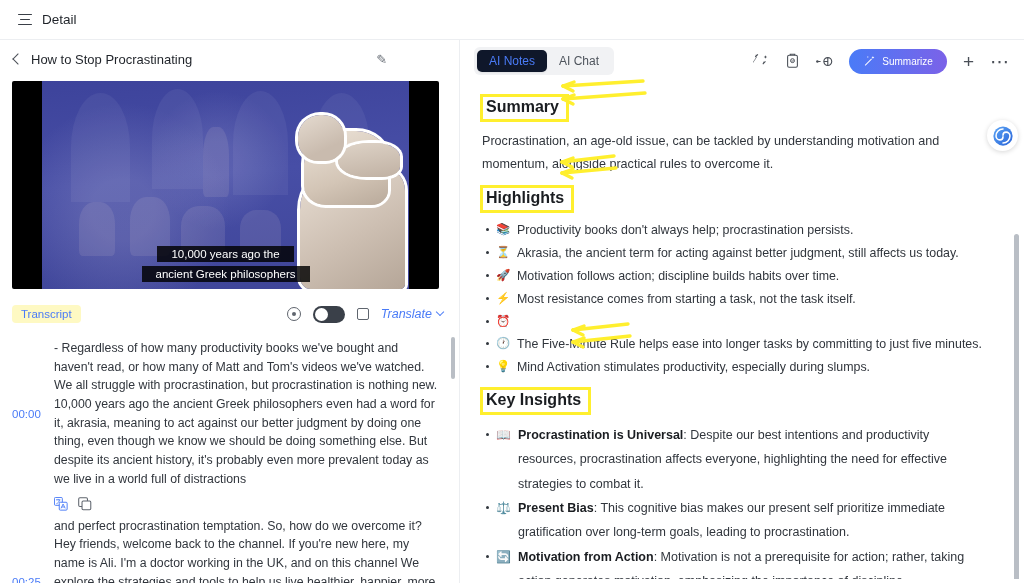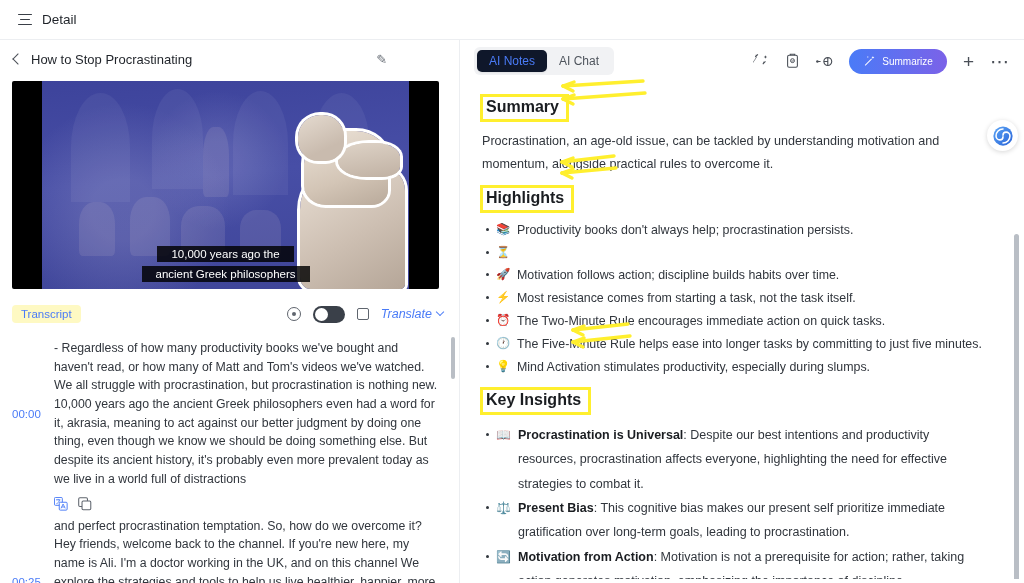--- a/index.html
+++ b/index.html
@@ -403,35 +403,35 @@
       <div class="h-box">Highlights</div>
       <ul class="hl">
         <li>
             <span class="dot"></span>
             <span class="emo">📚</span>
             <span>Productivity books don't always help; procrastination persists.</span>
           </li>
         <li>
             <span class="dot"></span>
             <span class="emo">⏳</span>
+            <span>Akrasia, the ancient term for acting against better judgment, still affects us today.</span>
           </li>
         <li>
             <span class="dot"></span>
             <span class="emo">🚀</span>
             <span>Motivation follows action; discipline builds habits over time.</span>
           </li>
         <li>
             <span class="dot"></span>
             <span class="emo">⚡</span>
             <span>Most resistance comes from starting a task, not the task itself.</span>
           </li>
         <li>
             <span class="dot"></span>
             <span class="emo">⏰</span>
-            <span>The Two-Minute Rule encourages immediate action on quick tasks.</span>
           </li>
         <li>
             <span class="dot"></span>
             <span class="emo">🕐</span>
             <span>The Five-Minute Rule helps ease into longer tasks by committing to just five minutes.</span>
           </li>
         <li>
             <span class="dot"></span>
             <span class="emo">💡</span>
             <span>Mind Activation stimulates productivity, especially during slumps.</span>

